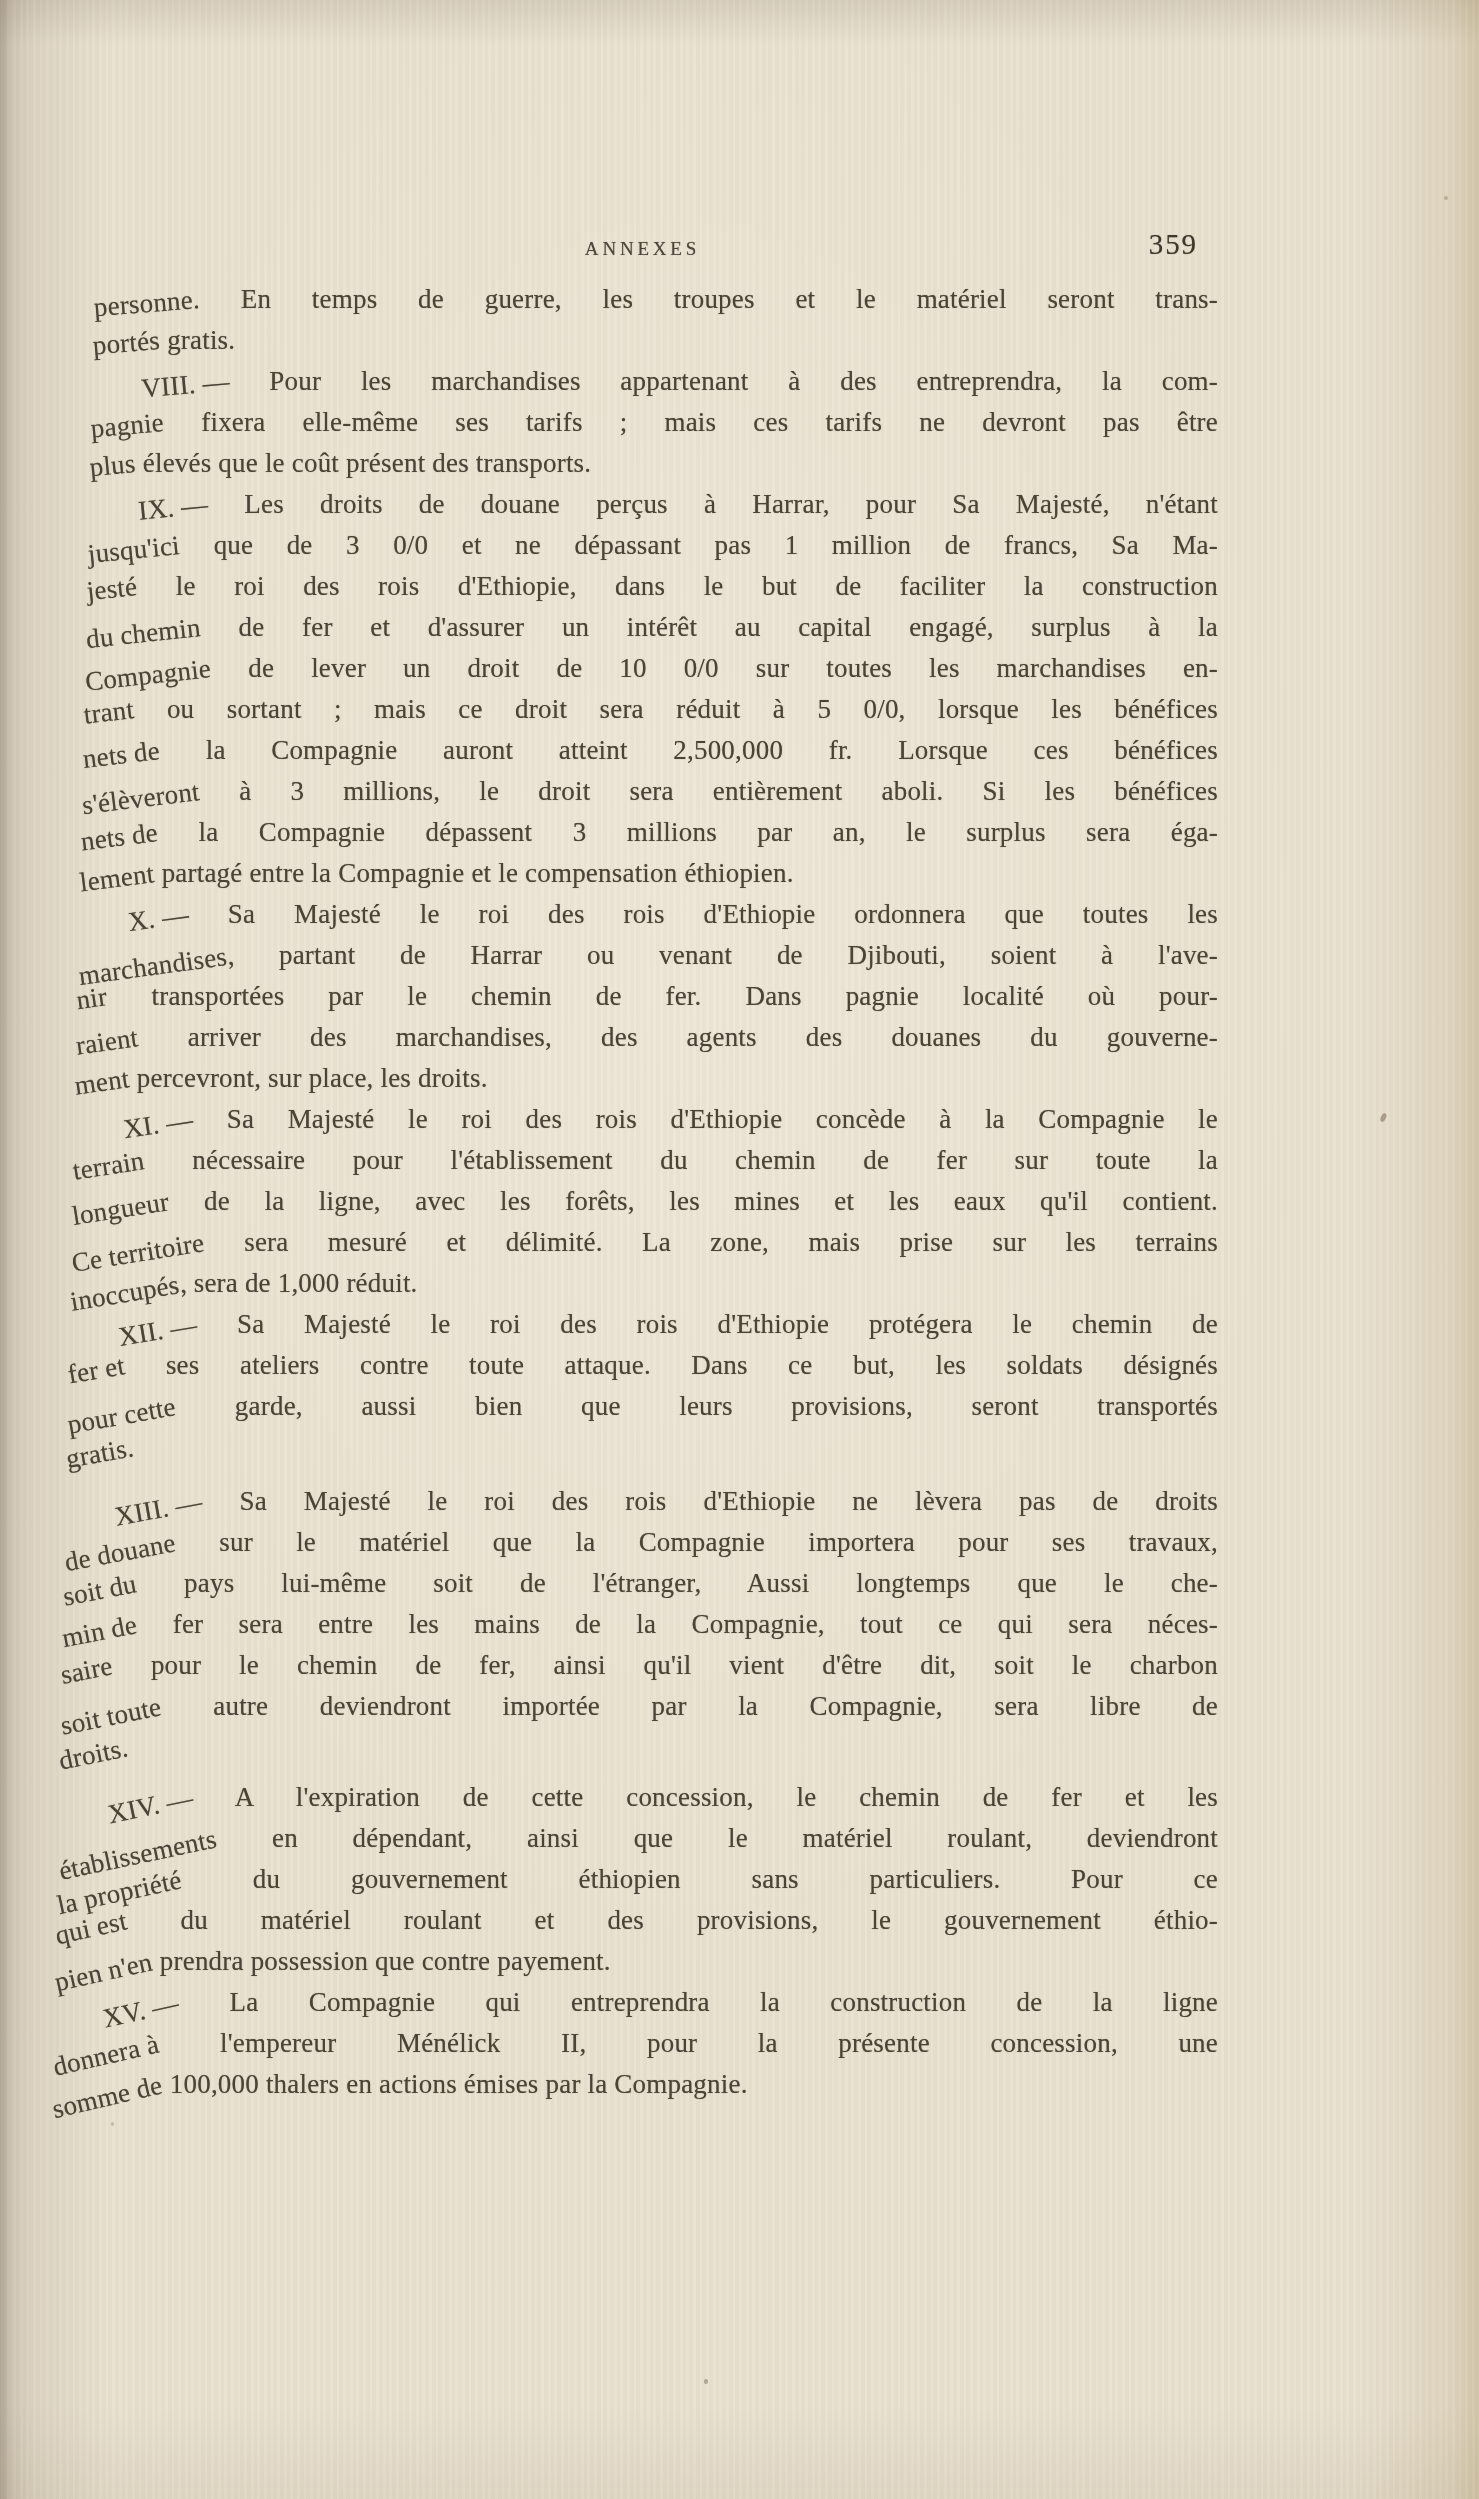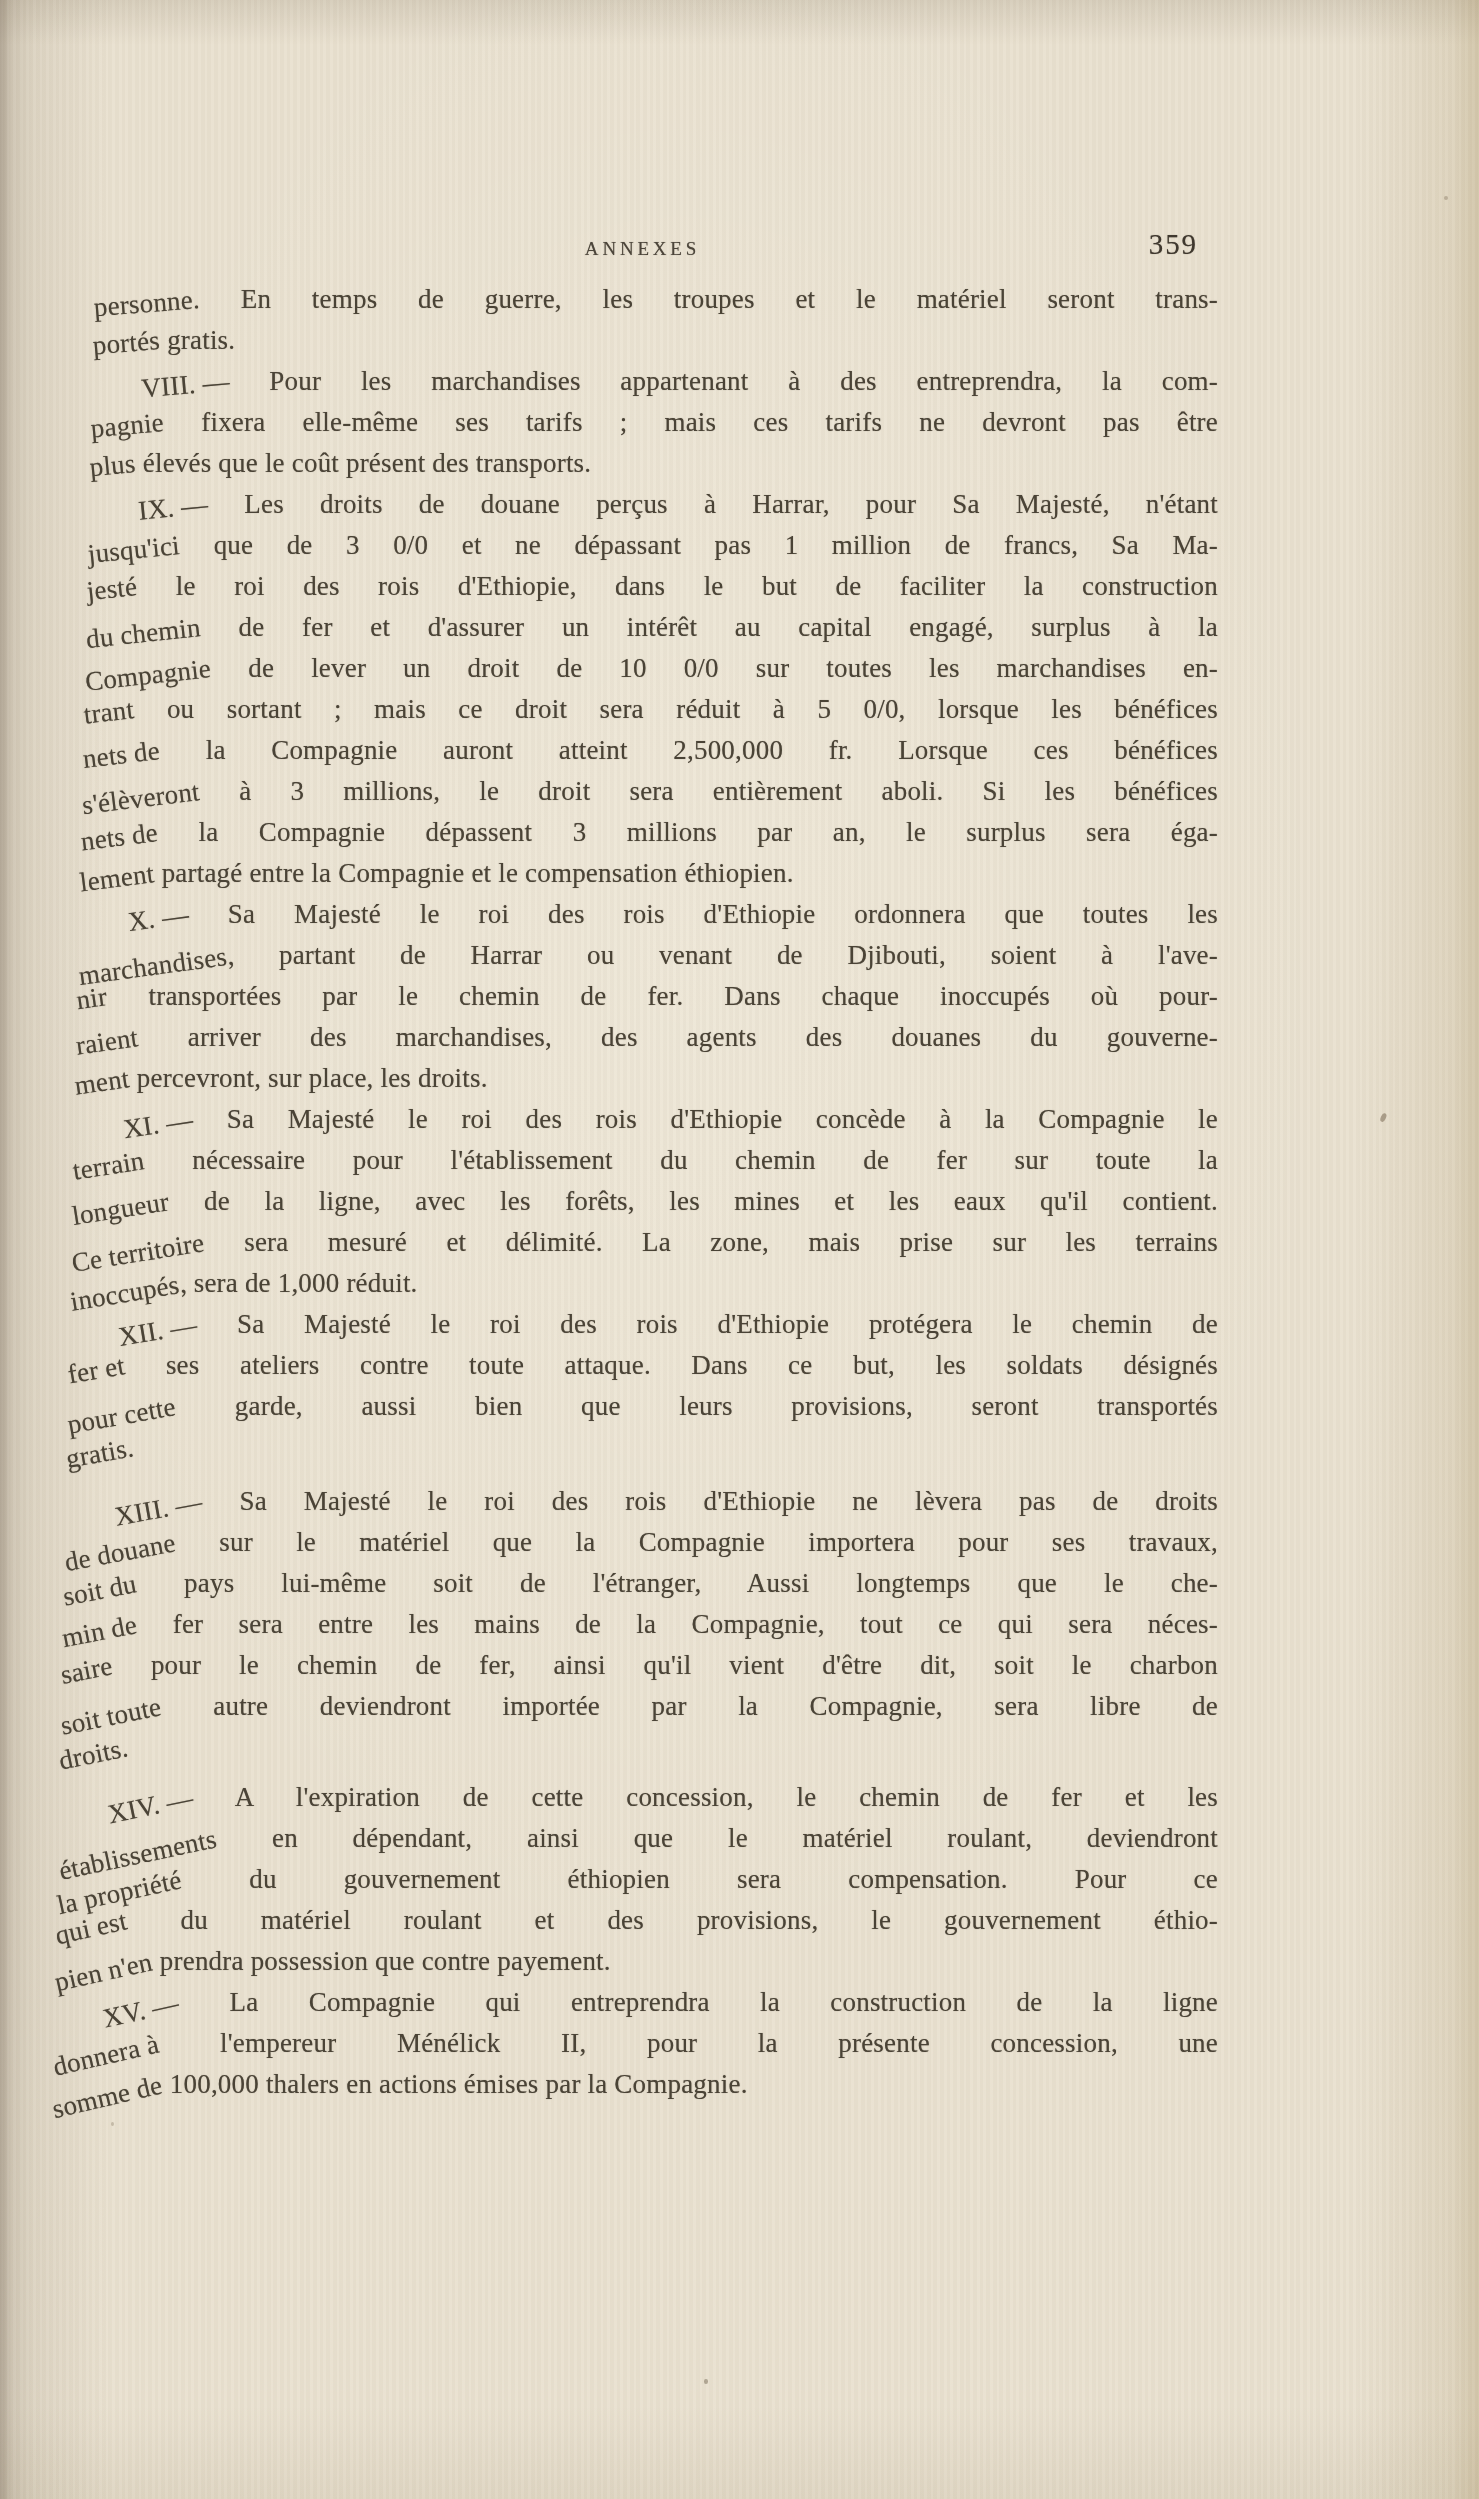--- a/index.html
+++ b/index.html
@@ -69,42 +69,42 @@
       <div class="line" style="margin-left: -7px;"><span class="lead" style="transform: rotate(-5.9deg);">jesté</span><span> le roi des rois d'Ethiopie, dans le but de faciliter la construction</span></div>
       <div class="line" style="margin-left: -8px;"><span class="lead" style="transform: rotate(-6.1deg);">du chemin</span><span> de fer et d'assurer un intérêt au capital engagé, surplus à la</span></div>
       <div class="line" style="margin-left: -9px;"><span class="lead" style="transform: rotate(-6.3deg);">Compagnie</span><span> de lever un droit de 10 0/0 sur toutes les marchandises en-</span></div>
       <div class="line" style="margin-left: -10px;"><span class="lead" style="transform: rotate(-6.5deg);">trant</span><span> ou sortant ; mais ce droit sera réduit à 5 0/0, lorsque les bénéfices</span></div>
       <div class="line" style="margin-left: -11px;"><span class="lead" style="transform: rotate(-6.7deg);">nets de</span><span> la Compagnie auront atteint 2,500,000 fr. Lorsque ces bénéfices</span></div>
       <div class="line" style="margin-left: -12px;"><span class="lead" style="transform: rotate(-6.9deg);">s'élèveront</span><span> à 3 millions, le droit sera entièrement aboli. Si les bénéfices</span></div>
       <div class="line" style="margin-left: -13px;"><span class="lead" style="transform: rotate(-7.1deg);">nets de</span><span> la Compagnie dépassent 3 millions par an, le surplus sera éga-</span></div>
       <div class="line end" style="margin-left: -14px;"><span class="lead" style="transform: rotate(-7.3deg);">lement</span><span> partagé entre la Compagnie et le compensation éthiopien.</span></div>
       <div class="line indent" style="margin-left: -15px;"><span class="lead" style="transform: rotate(-7.5deg);">X. —</span><span> Sa Majesté le roi des rois d'Ethiopie ordonnera que toutes les</span></div>
       <div class="line" style="margin-left: -16px;"><span class="lead" style="transform: rotate(-7.7deg);">marchandises,</span><span> partant de Harrar ou venant de Djibouti, soient à l'ave-</span></div>
-      <div class="line" style="margin-left: -17px;"><span class="lead" style="transform: rotate(-7.9deg);">nir</span><span> transportées par le chemin de fer. Dans chaque inoccupés où pour-</span></div>
+      <div class="line" style="margin-left: -17px;"><span class="lead" style="transform: rotate(-7.9deg);">nir</span><span> transportées par le chemin de fer. Dans pagnie localité où pour-</span></div>
       <div class="line" style="margin-left: -18px;"><span class="lead" style="transform: rotate(-8.1deg);">raient</span><span> arriver des marchandises, des agents des douanes du gouverne-</span></div>
       <div class="line end" style="margin-left: -19px;"><span class="lead" style="transform: rotate(-8.3deg);">ment</span><span> percevront, sur place, les droits.</span></div>
       <div class="line indent" style="margin-left: -20px;"><span class="lead" style="transform: rotate(-8.5deg);">XI. —</span><span> Sa Majesté le roi des rois d'Ethiopie concède à la Compagnie le</span></div>
       <div class="line" style="margin-left: -21px;"><span class="lead" style="transform: rotate(-8.7deg);">terrain</span><span> nécessaire pour l'établissement du chemin de fer sur toute la</span></div>
       <div class="line" style="margin-left: -22px;"><span class="lead" style="transform: rotate(-8.9deg);">longueur</span><span> de la ligne, avec les forêts, les mines et les eaux qu'il contient.</span></div>
       <div class="line" style="margin-left: -23px;"><span class="lead" style="transform: rotate(-9.1deg);">Ce territoire</span><span> sera mesuré et délimité. La zone, mais prise sur les terrains</span></div>
       <div class="line end" style="margin-left: -24px;"><span class="lead" style="transform: rotate(-9.3deg);">inoccupés,</span><span> sera de 1,000 réduit.</span></div>
       <div class="line indent" style="margin-left: -25px;"><span class="lead" style="transform: rotate(-9.5deg);">XII. —</span><span> Sa Majesté le roi des rois d'Ethiopie protégera le chemin de</span></div>
       <div class="line" style="margin-left: -26px;"><span class="lead" style="transform: rotate(-9.7deg);">fer et</span><span> ses ateliers contre toute attaque. Dans ce but, les soldats désignés</span></div>
       <div class="line" style="margin-left: -27px;"><span class="lead" style="transform: rotate(-9.9deg);">pour cette</span><span> garde, aussi bien que leurs provisions, seront transportés</span></div>
       <div class="line end" style="margin-left: -28px;"><span class="lead" style="transform: rotate(-10.1deg);">gratis.</span><span></span></div>
       <div class="line indent" style="margin-top: 13.2px; margin-left: -29px;"><span class="lead" style="transform: rotate(-10.3deg);">XIII. —</span><span> Sa Majesté le roi des rois d'Ethiopie ne lèvera pas de droits</span></div>
       <div class="line" style="margin-left: -30px;"><span class="lead" style="transform: rotate(-10.5deg);">de douane</span><span> sur le matériel que la Compagnie importera pour ses travaux,</span></div>
       <div class="line" style="margin-left: -31px;"><span class="lead" style="transform: rotate(-10.7deg);">soit du</span><span> pays lui-même soit de l'étranger, Aussi longtemps que le che-</span></div>
       <div class="line" style="margin-left: -32px;"><span class="lead" style="transform: rotate(-10.9deg);">min de</span><span> fer sera entre les mains de la Compagnie, tout ce qui sera néces-</span></div>
       <div class="line" style="margin-left: -33px;"><span class="lead" style="transform: rotate(-11.1deg);">saire</span><span> pour le chemin de fer, ainsi qu'il vient d'être dit, soit le charbon</span></div>
       <div class="line" style="margin-left: -34px;"><span class="lead" style="transform: rotate(-11.3deg);">soit toute</span><span> autre deviendront importée par la Compagnie, sera libre de</span></div>
       <div class="line end" style="margin-left: -35px;"><span class="lead" style="transform: rotate(-11.5deg);">droits.</span><span></span></div>
       <div class="line indent" style="margin-top: 8.5px; margin-left: -36px;"><span class="lead" style="transform: rotate(-11.7deg);">XIV. —</span><span> A l'expiration de cette concession, le chemin de fer et les</span></div>
       <div class="line" style="margin-left: -37px;"><span class="lead" style="transform: rotate(-11.9deg);">établissements</span><span> en dépendant, ainsi que le matériel roulant, deviendront</span></div>
-      <div class="line" style="margin-left: -38px;"><span class="lead" style="transform: rotate(-12.1deg);">la propriété</span><span> du gouvernement éthiopien sera compensation. Pour ce</span></div>
+      <div class="line" style="margin-left: -38px;"><span class="lead" style="transform: rotate(-12.1deg);">la propriété</span><span> du gouvernement éthiopien sans particuliers. Pour ce</span></div>
       <div class="line" style="margin-left: -39px;"><span class="lead" style="transform: rotate(-12.3deg);">qui est</span><span> du matériel roulant et des provisions, le gouvernement éthio-</span></div>
       <div class="line end" style="margin-left: -40px;"><span class="lead" style="transform: rotate(-12.5deg);">pien n'en</span><span> prendra possession que contre payement.</span></div>
       <div class="line indent" style="margin-left: -41px;"><span class="lead" style="transform: rotate(-12.7deg);">XV. —</span><span> La Compagnie qui entreprendra la construction de la ligne</span></div>
       <div class="line" style="margin-left: -42px;"><span class="lead" style="transform: rotate(-12.9deg);">donnera à</span><span> l'empereur Ménélick II, pour la présente concession, une</span></div>
       <div class="line end" style="margin-left: -43px;"><span class="lead" style="transform: rotate(-13.1deg);">somme de</span><span> 100,000 thalers en actions émises par la Compagnie.</span></div>
     </div>
 
   <div class="speck s1"></div>
   <div class="speck s2"></div>
   <div class="speck s3"></div>

